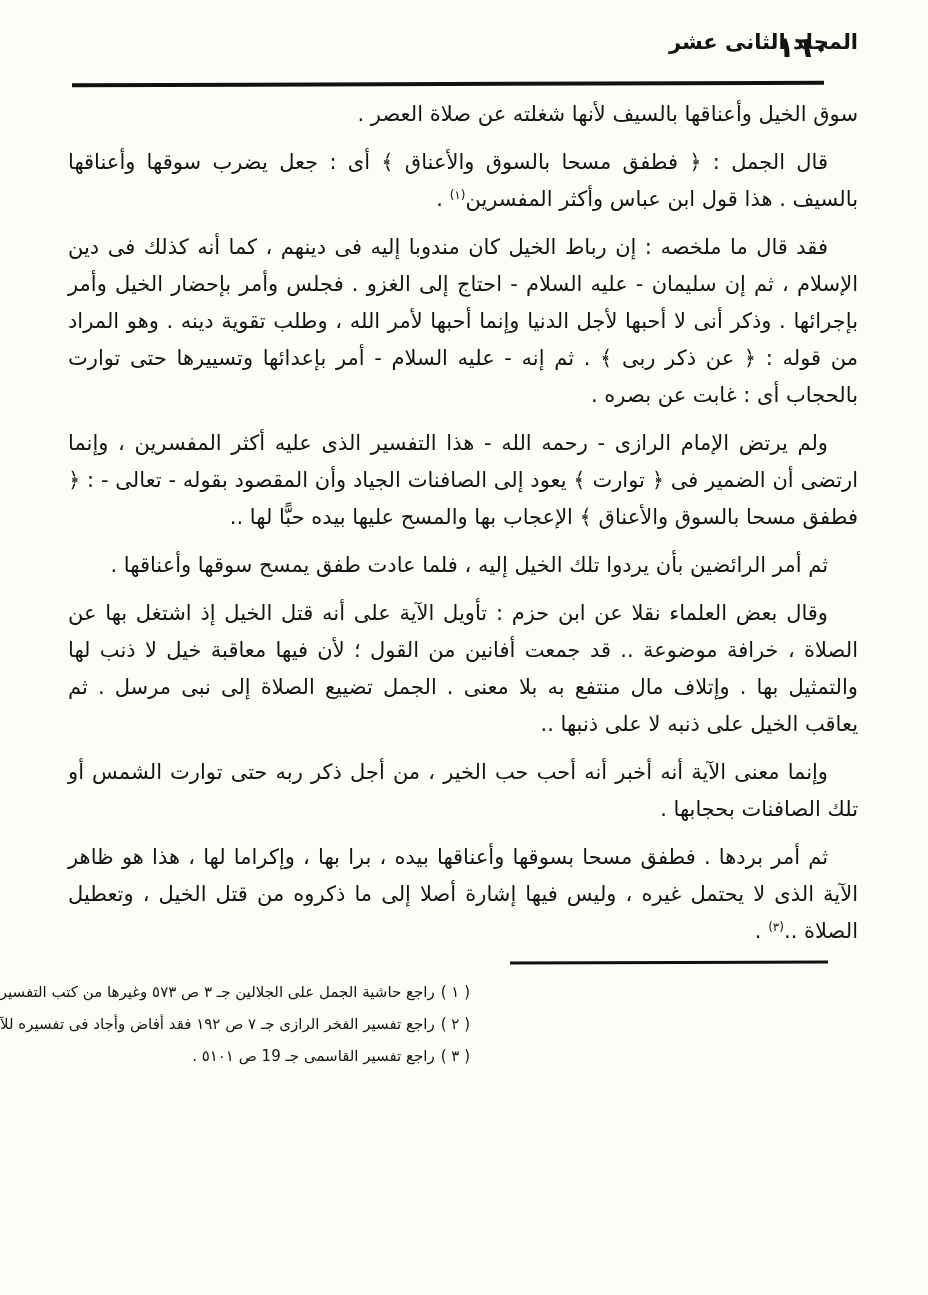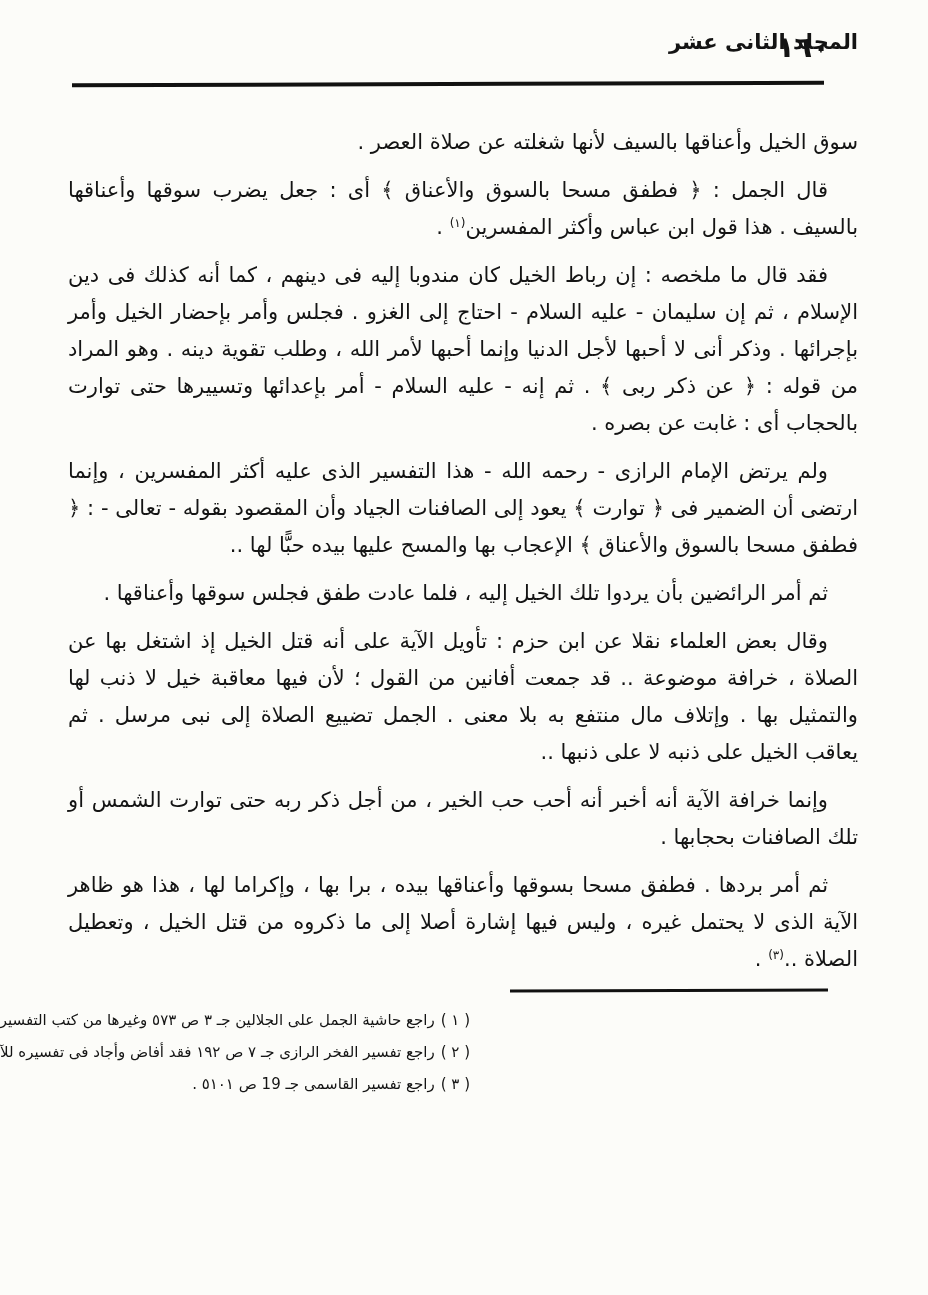--- a/index.html
+++ b/index.html
@@ -54,21 +54,20 @@
   
   .body-text {
     position: absolute;
     top: 96px;
     right: 70px;
     width: 790px;
     font-size: 21px;
     line-height: 37px;
     text-align: justify;
     direction: rtl;
-    margin-top: 28px;
   }
   p.para {
     margin: 0 0 11px 0;
     text-indent: 30px;
   }
   p.para.continued {
     text-indent: 0;
   }
   sup.fn-marker {
     font-size: 12px;
@@ -108,23 +107,23 @@
   </div>
 
   <div class="header-rule"></div>
 
   <div class="body-text">
     <div id="paragraphs">
         <p class="para continued">سوق الخيل وأعناقها بالسيف لأنها شغلته عن صلاة العصر .</p>
         <p class="para">قال الجمل : ﴿ فطفق مسحا بالسوق والأعناق ﴾ أى : جعل يضرب سوقها وأعناقها بالسيف . هذا قول ابن عباس وأكثر المفسرين<sup class="fn-marker">(١)</sup> .</p>
         <p class="para">فقد قال ما ملخصه : إن رباط الخيل كان مندوبا إليه فى دينهم ، كما أنه كذلك فى دين الإسلام ، ثم إن سليمان - عليه السلام - احتاج إلى الغزو . فجلس وأمر بإحضار الخيل وأمر بإجرائها . وذكر أنى لا أحبها لأجل الدنيا وإنما أحبها لأمر الله ، وطلب تقوية دينه . وهو المراد من قوله : ﴿ عن ذكر ربى ﴾ . ثم إنه - عليه السلام - أمر بإعدائها وتسييرها حتى توارت بالحجاب أى : غابت عن بصره .</p>
         <p class="para">ولم يرتض الإمام الرازى - رحمه الله - هذا التفسير الذى عليه أكثر المفسرين ، وإنما ارتضى أن الضمير فى ﴿ توارت ﴾ يعود إلى الصافنات الجياد وأن المقصود بقوله - تعالى - : ﴿ فطفق مسحا بالسوق والأعناق ﴾ الإعجاب بها والمسح عليها بيده حبًّا لها ..</p>
-        <p class="para">ثم أمر الرائضين بأن يردوا تلك الخيل إليه ، فلما عادت طفق فجلس سوقها وأعناقها .</p>
+        <p class="para">ثم أمر الرائضين بأن يردوا تلك الخيل إليه ، فلما عادت طفق يمسح سوقها وأعناقها .</p>
         <p class="para">وقال بعض العلماء نقلا عن ابن حزم : تأويل الآية على أنه قتل الخيل إذ اشتغل بها عن الصلاة ، خرافة موضوعة .. قد جمعت أفانين من القول ؛ لأن فيها معاقبة خيل لا ذنب لها والتمثيل بها . وإتلاف مال منتفع به بلا معنى . الجمل تضييع الصلاة إلى نبى مرسل . ثم يعاقب الخيل على ذنبه لا على ذنبها ..</p>
-        <p class="para">وإنما خرافة الآية أنه أخبر أنه أحب حب الخير ، من أجل ذكر ربه حتى توارت الشمس أو تلك الصافنات بحجابها .</p>
+        <p class="para">وإنما معنى الآية أنه أخبر أنه أحب حب الخير ، من أجل ذكر ربه حتى توارت الشمس أو تلك الصافنات بحجابها .</p>
         <p class="para">ثم أمر بردها . فطفق مسحا بسوقها وأعناقها بيده ، برا بها ، وإكراما لها ، هذا هو ظاهر الآية الذى لا يحتمل غيره ، وليس فيها إشارة أصلا إلى ما ذكروه من قتل الخيل ، وتعطيل الصلاة ..<sup class="fn-marker">(٣)</sup> .</p>
       </div>
 
     <div class="footnote-rule"></div>
 
     <div id="footnotes" class="footnotes">
         <div class="footnote"><span>( ١ )</span><span class="fn-txt">راجع حاشية الجمل على الجلالين جـ ٣ ص ٥٧٣ وغيرها من كتب التفسير .</span></div>
         <div class="footnote"><span>( ٢ )</span><span class="fn-txt">راجع تفسير الفخر الرازى جـ ٧ ص ١٩٢ فقد أفاض وأجاد فى تفسيره للآيات .</span></div>
         <div class="footnote"><span>( ٣ )</span><span class="fn-txt">راجع تفسير القاسمى جـ 19 ص ٥١٠١ .</span></div>
       </div>

